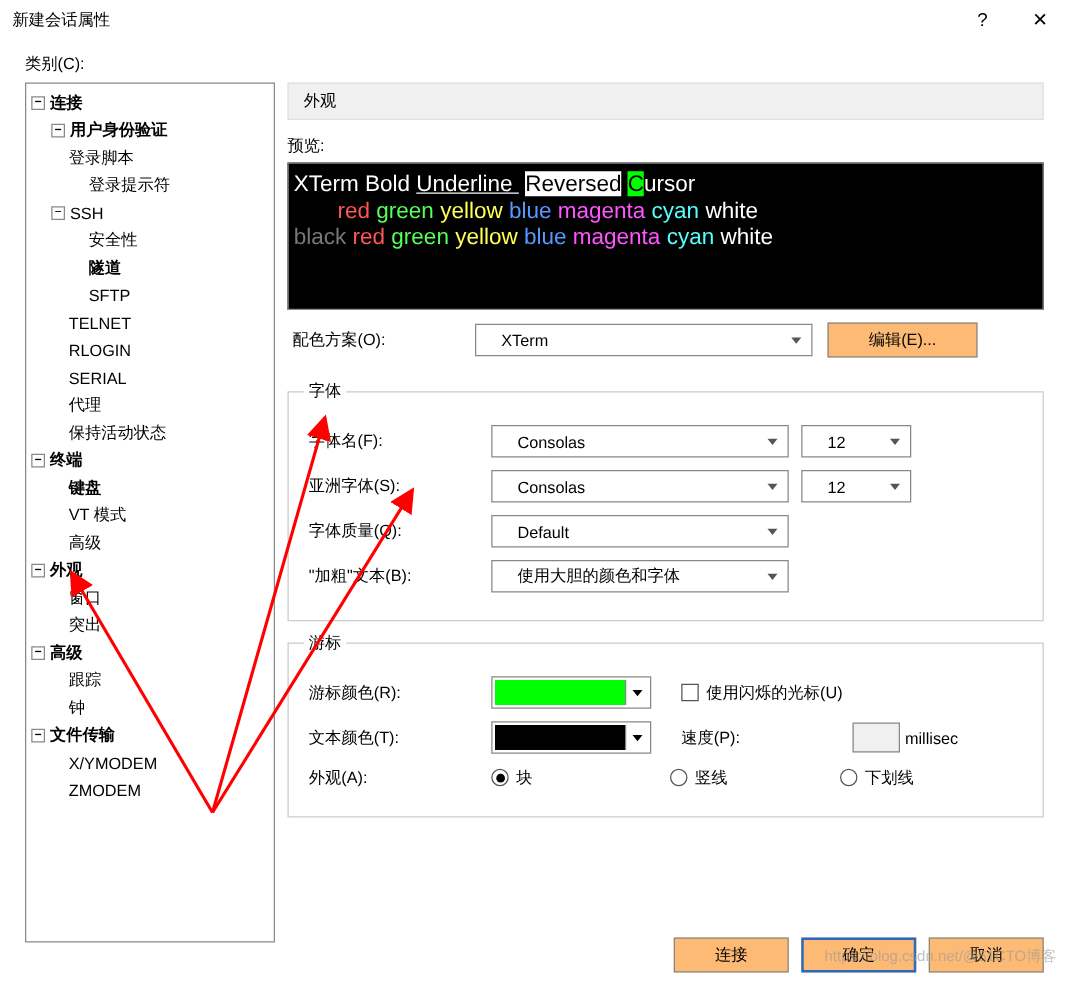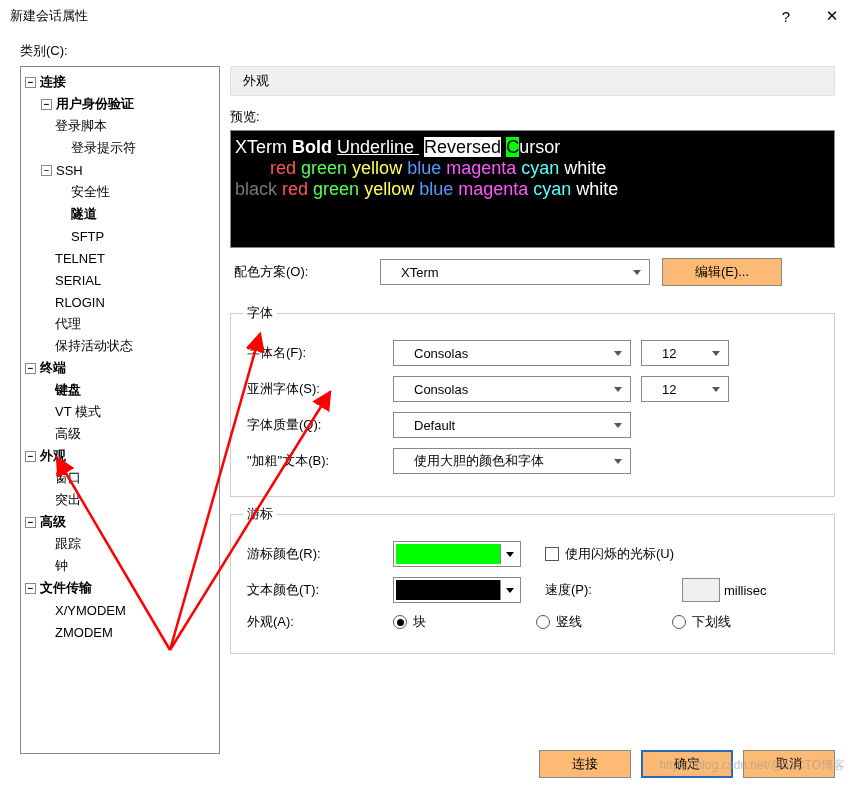--- a/index.html
+++ b/index.html
@@ -100,25 +100,25 @@
     <div class="tree-item">
         <span class="spacer" style="width:50px"></span>
         <span>SFTP</span>
       </div>
     <div class="tree-item">
         <span class="spacer" style="width:34px"></span>
         <span>TELNET</span>
       </div>
     <div class="tree-item">
         <span class="spacer" style="width:34px"></span>
+        <span>RLOGIN</span>
+      </div>
+    <div class="tree-item">
+        <span class="spacer" style="width:34px"></span>
         <span>SERIAL</span>
-      </div>
-    <div class="tree-item">
-        <span class="spacer" style="width:34px"></span>
-        <span>RLOGIN</span>
       </div>
     <div class="tree-item">
         <span class="spacer" style="width:34px"></span>
         <span>代理</span>
       </div>
     <div class="tree-item">
         <span class="spacer" style="width:34px"></span>
         <span>保持活动状态</span>
       </div>
     <div class="tree-item bold">
@@ -178,21 +178,21 @@
         <span>ZMODEM</span>
       </div>
   </div>
 
   <div class="main">
     <div class="tabhdr">外观</div>
 
     <div class="section-label">预览:</div>
     <div class="preview">
       <div>
-        <span>XTerm </span><span style="font-weight:bold">Bold </span><span style="text-decoration:underline">Underline </span><span> </span><span style="background:#fff;color:#000">Reversed</span><span> </span><span style="background:#00ff00;color:#000">C</span><span>ursor</span>
+        <span>XTerm </span><span style="font-weight:normal">Bold </span><span style="text-decoration:underline">Underline </span><span> </span><span style="background:#fff;color:#000">Reversed</span><span> </span><span style="background:#00ff00;color:#000">C</span><span>ursor</span>
       </div>
       <div><span>       </span><span style="color:#ff5555">red</span><span> </span><span style="color:#55ff55">green</span><span> </span><span style="color:#ffff55">yellow</span><span> </span><span style="color:#5599ff">blue</span><span> </span><span style="color:#ff55ff">magenta</span><span> </span><span style="color:#55ffff">cyan</span><span> </span><span style="color:#ffffff">white</span></div>
       <div><span style="color:#777">black</span><span> </span><span style="color:#ff5555">red</span><span> </span><span style="color:#55ff55">green</span><span> </span><span style="color:#ffff55">yellow</span><span> </span><span style="color:#5599ff">blue</span><span> </span><span style="color:#ff55ff">magenta</span><span> </span><span style="color:#55ffff">cyan</span><span> </span><span style="color:#ffffff">white</span></div>
     </div>
 
     <div class="row">
       <div class="lbl">配色方案(O):</div>
       <div class="combo" style="width:270px">XTerm</div>
       <div style="width:12px"></div>
       <div class="btnstd" style="width:120px">编辑(E)...</div>

